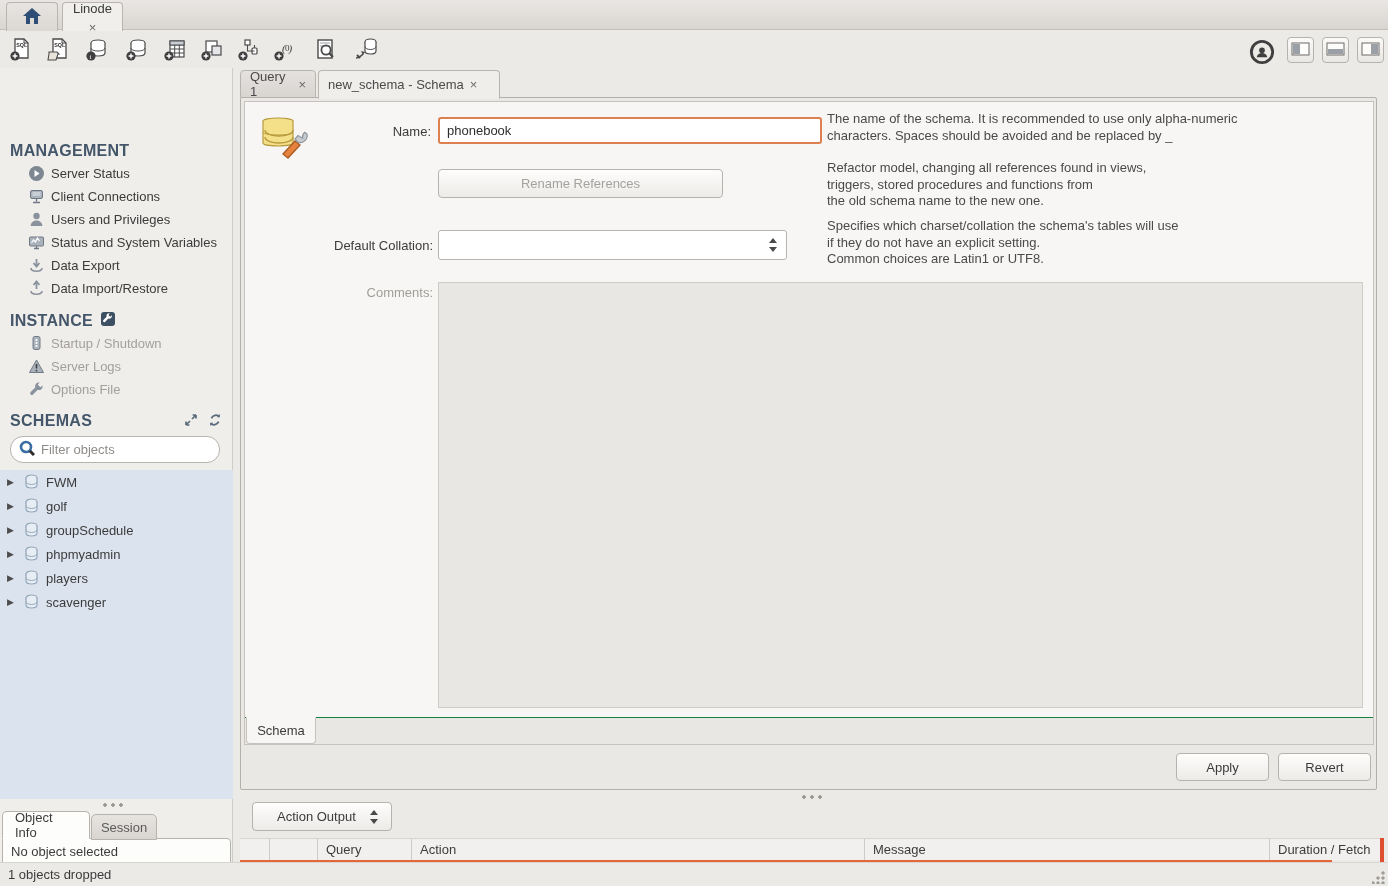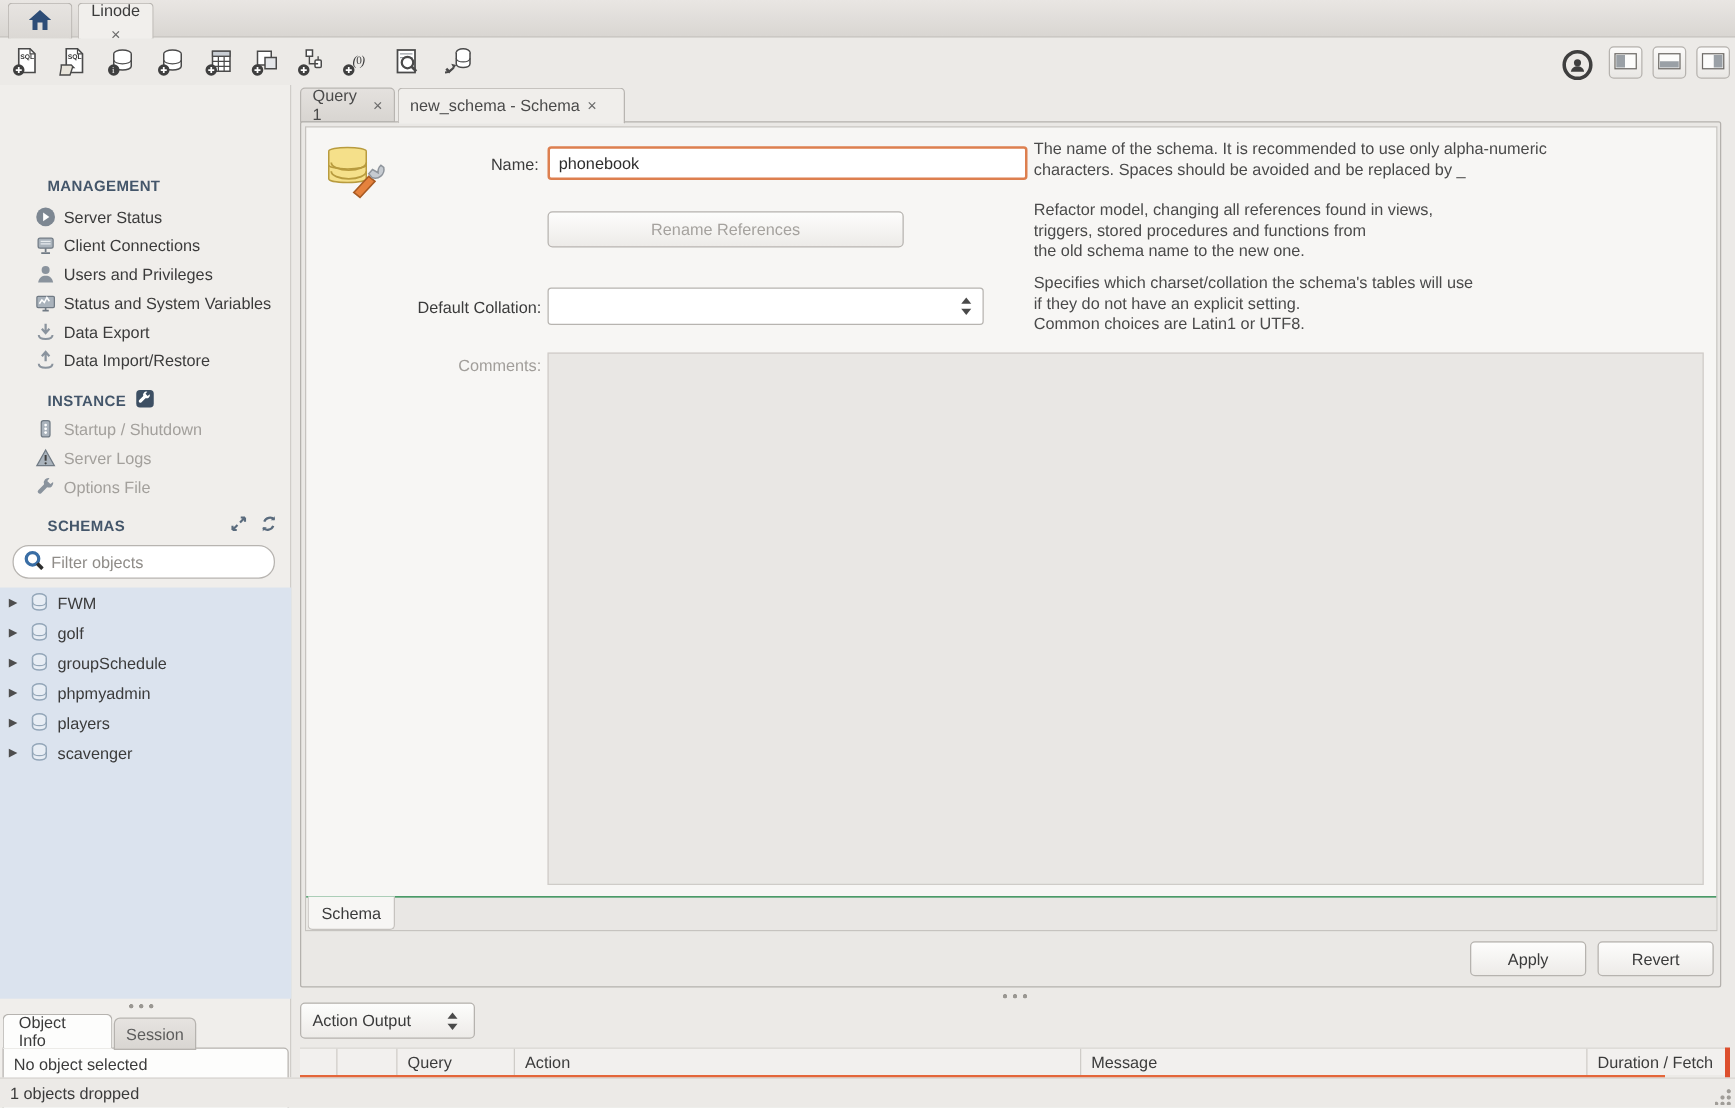--- a/index.html
+++ b/index.html
@@ -19,21 +19,21 @@
   
   .toolbar { position:absolute; left:0; top:31px; width:1388px; height:37px; background:#eceae7; }
   .tbi { position:absolute; top:5px; width:28px; height:28px; border:none; background:transparent; padding:1px; }
   .tbi svg { width:26px; height:26px; display:block; }
   .panel-btn { position:absolute; top:6px; width:27px; height:26px; border:1px solid #b6b3af; border-radius:4px;
     background:linear-gradient(#fbfaf9,#e9e7e4); display:flex; align-items:center; justify-content:center; }
 
   
   .sidebar { position:absolute; left:0; top:68px; width:233px; height:794px; background:#f0eeeb;
     border-right:1px solid #d0cdc9; }
-  .side-section-title { font-weight:bold; font-size:12px; color:#44566a; letter-spacing:.3px;margin-left:28px; }
+  .side-section-title { font-weight:bold; font-size:16px; color:#44566a; letter-spacing:.3px; }
   .side-row { position:absolute; left:0; width:233px; height:20px; display:flex; align-items:center; }
   .side-row .ic { width:17px; height:17px; margin-left:28px; margin-right:6px; flex:none; }
   .side-row .ic svg { width:17px; height:17px; display:block; }
   .side-row.disabled { color:#a3a09c; }
   .filter-box { position:absolute; left:10px; top:368px; width:210px; height:27px; background:#fff;
     border:1px solid #b7b4b0; border-radius:13px; display:flex; align-items:center; padding:0 8px; gap:6px; }
   .filter-box input { border:none; outline:none; width:160px; font:13px "Liberation Sans",sans-serif; color:#3b3b3b; background:transparent; }
   .filter-box input::placeholder { color:#8f8c88; }
   .schema-list { position:absolute; left:0; top:402px; width:233px; height:329px; background:#dbe3ee; }
   .schema-row { height:24px; display:flex; align-items:center; }
@@ -80,23 +80,23 @@
     background:#e9e7e4; border:1px solid #cfccc8; }
   .bottom-tabbar { position:absolute; left:0; bottom:0; width:1128px; height:27px;
     background:#e9e7e4; border-top:1px solid #15803d; }
   .bottom-tab { position:absolute; left:1px; top:-1px; width:70px; height:27px; background:#f7f6f4;
     border:1px solid #c6c3bf; border-top:1px solid #f7f6f4; border-radius:0 0 4px 4px;
     display:flex; align-items:center; justify-content:center; }
   .apply-row { position:absolute; right:5px; top:655px; display:flex; gap:9px; }
   .apply-row .btn { width:93px; height:28px; }
 
   
-  .action-combo { position:absolute; left:4px; top:734px; width:140px; height:29px;
+  .action-combo { position:absolute; left:16px; top:734px; width:140px; height:29px;
     background:linear-gradient(#fdfdfc,#edebe8); border:1px solid #b6b3af; border-radius:4px;
-    display:flex; align-items:center; padding-left:9px; }
+    display:flex; align-items:center; padding-left:24px; }
   .out-header { position:absolute; left:4px; top:770px; width:1141px; height:22px;
     background:#f2f0ee; display:flex; border-top:1px solid #d8d5d1; }
   .out-col { border-right:1px solid #cfccc8; display:flex; align-items:center; padding-left:8px; color:#3c3c3c; }
   .drop-line { position:absolute; left:4px; top:792px; width:1092px; height:4px; background:#e4663a; }
   .drop-line2 { position:absolute; left:4px; top:796px; width:1092px; height:2px; background:#f2ab8a; }
   .drop-vline { position:absolute; left:1144px; top:770px; width:4px; height:26px; background:#dd4f2e; }
   .hscroll-thumb { position:absolute; left:961px; top:799px; width:170px; height:12px;
     background:#d8d5d1; border:1px solid #c6c3bf; border-radius:6px; }
 
   

